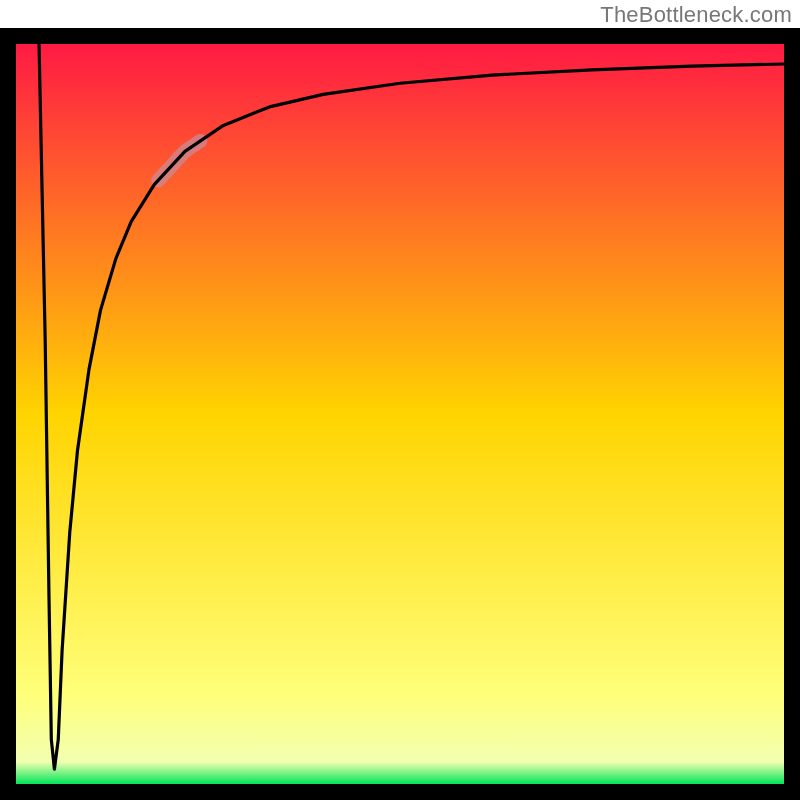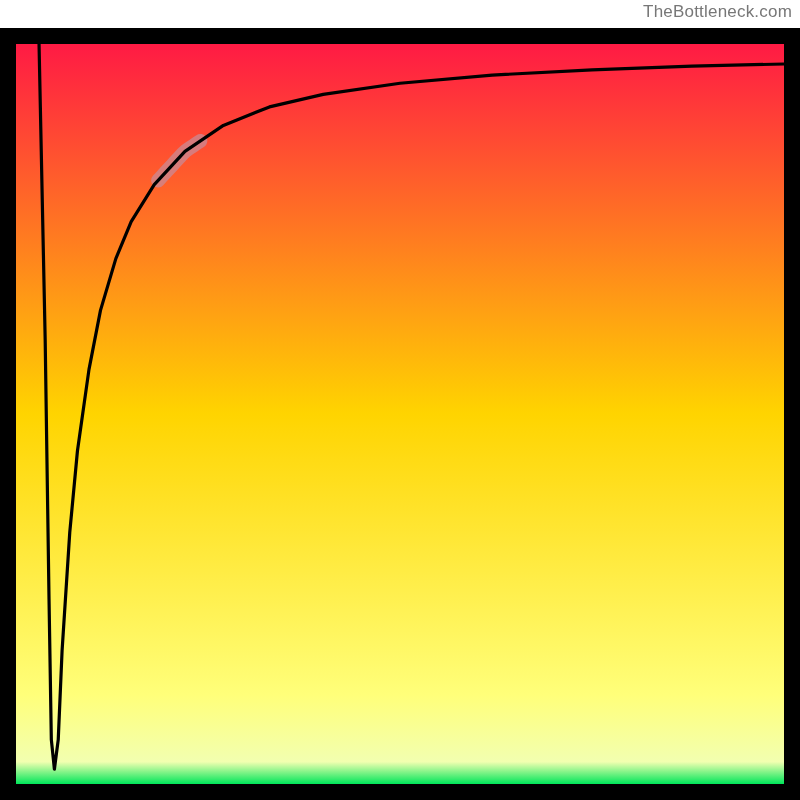--- a/index.html
+++ b/index.html
@@ -15,21 +15,21 @@
     position: absolute;
     top: 0;
     left: 0;
     width: 800px;
     height: 800px;
   }
   .watermark {
     position: absolute;
     top: 2px;
     right: 8px;
-    font-size: 17px;
+    font-size: 22px;
     font-weight: 400;
     color: #777;
     letter-spacing: 0.2px;
   }
   svg {
     display: block;
   }
 </style>
 </head>
 <body>

